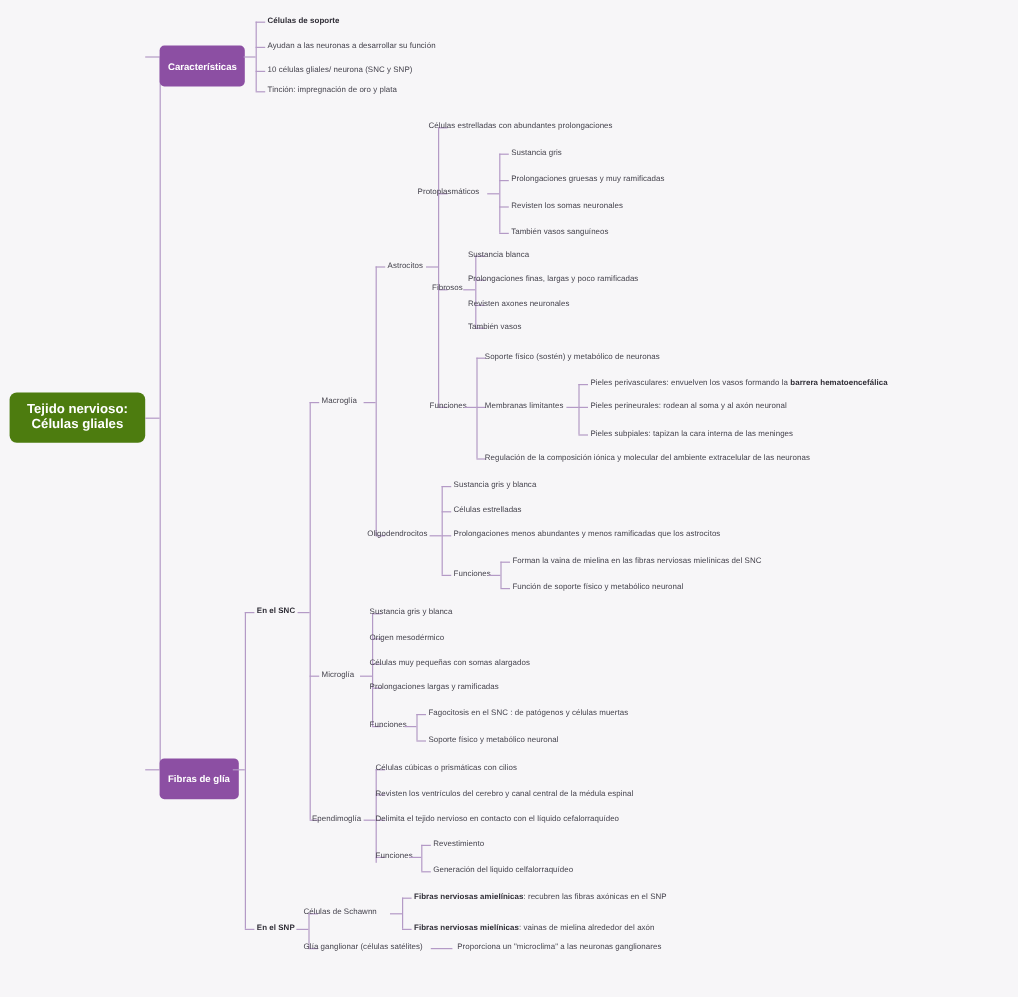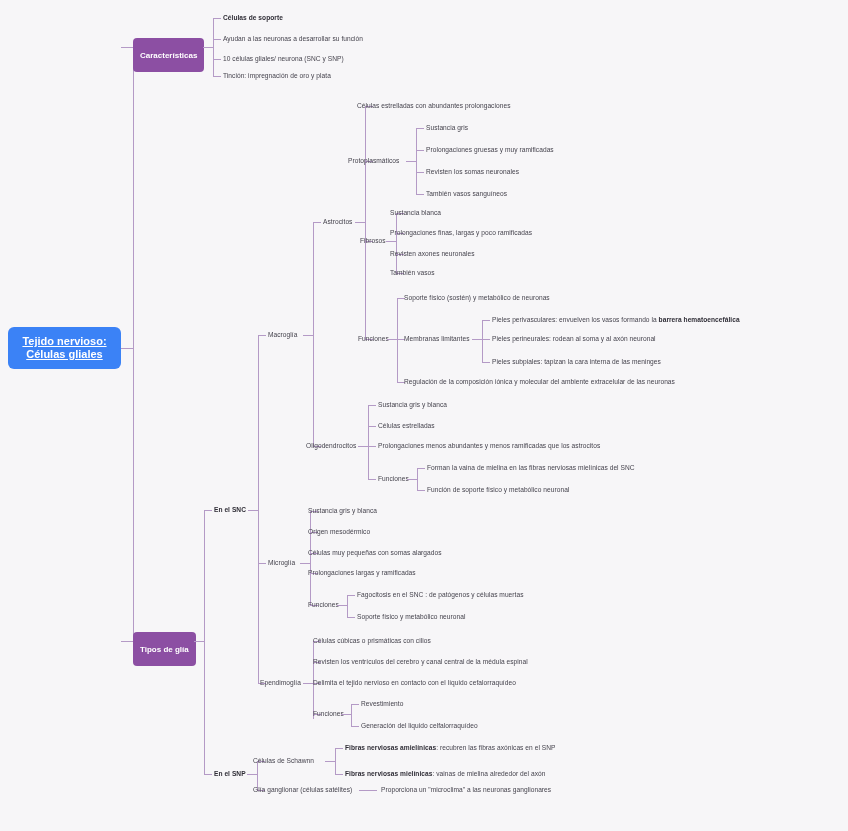--- a/index.html
+++ b/index.html
@@ -32,24 +32,23 @@
     position: absolute;
     display: flex; align-items: center; justify-content: center;
     text-align: center;
     color: #ffffff;
     font-weight: bold;
     border-radius: 5px;
     white-space: pre-line;
   }
   .box.root {
     left: 8px; top: 327px; width: 113px; height: 42px;
-    background: #3b82f6;
+    background: #4d7c0f;
     font-size: 11px; line-height: 13px;
     border-radius: 6px;
-    text-decoration: underline;
   }
   .box.lvl1 {
     background: #8c4fa3;
     font-size: 8px;
     height: 34px;
     border-radius: 4px;
     padding: 0 7px;
   }
   #box-caracteristicas { left: 133px; top: 38px; }
   #box-tipos { left: 133px; top: 632px; }
@@ -76,21 +75,21 @@
 
   <div class="h" style="left:213px; top:39px; width:8px;"></div>
   <div class="lbl" style="left:223px; top:34px;">Ayudan a las neuronas a desarrollar su función</div>
 
   <div class="h" style="left:213px; top:59px; width:8px;"></div>
   <div class="lbl" style="left:223px; top:54px;">10 células gliales/ neurona (SNC y SNP)</div>
 
   <div class="h" style="left:213px; top:76px; width:8px;"></div>
   <div class="lbl" style="left:223px; top:71px;">Tinción: impregnación de oro y plata</div>
 
-  <div class="box lvl1" id="box-tipos">Tipos de glía</div>
+  <div class="box lvl1" id="box-tipos">Fibras de glía</div>
   <div class="h" style="left:194px; top:641px; width:10px;"></div>
   <div class="v" style="left:204px; top:510px; height:264px;"></div>
 
   <div class="h" style="left:204px; top:510px; width:8px;"></div>
   <div class="lbl b" style="left:214px; top:505px;">En el SNC</div>
   <div class="h" style="left:248px; top:510px; width:10px;"></div>
   <div class="v" style="left:258px; top:335px; height:348px;"></div>
 
   <div class="h" style="left:258px; top:335px; width:8px;"></div>
   <div class="lbl" style="left:268px; top:330px;">Macroglía</div>

